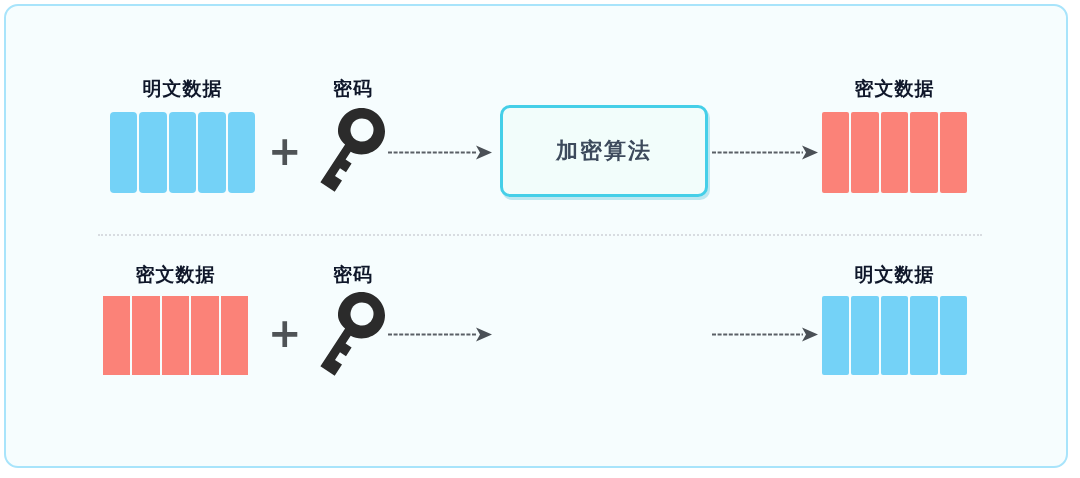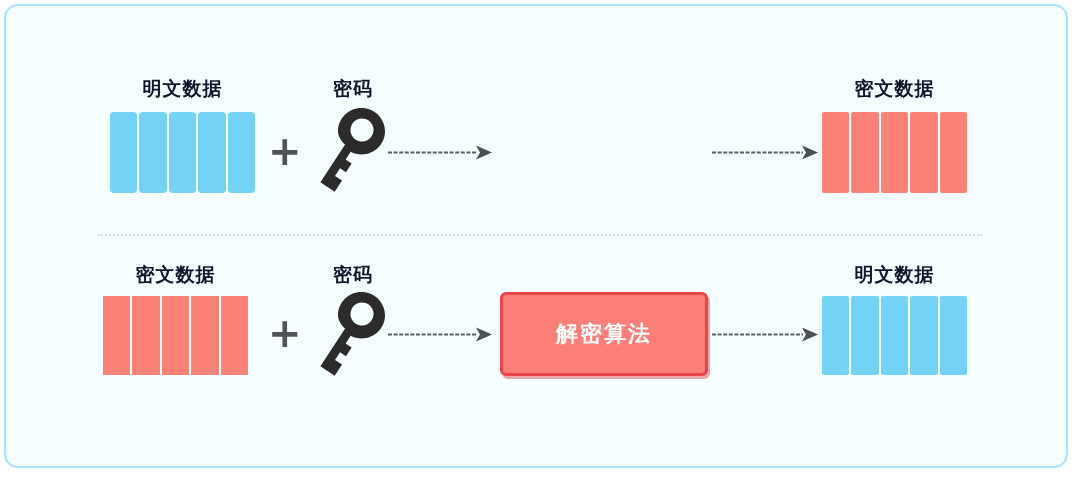--- a/index.html
+++ b/index.html
@@ -129,20 +129,23 @@
     </svg>
   </div>
 
   <div class="arrow" style="left:388px; top:142px;">
     <svg width="108" height="20" viewBox="0 0 108 20">
       <line x1="0" y1="10.5" x2="89" y2="10.5" stroke="#5a6066" stroke-width="2" stroke-dasharray="4 1.6"></line>
       <path d="M88 3.5 L104 10.5 L88 17.5 L92 10.5 Z" fill="#4a5056"></path>
     </svg>
   </div>
 
+  <div class="algo-box encrypt" style="left:500px; top:105px; width:208px; height:92px;">
+    <span>加密算法</span>
+  </div>
 
   <div class="arrow" style="left:712px; top:142px;">
     <svg width="110" height="20" viewBox="0 0 110 20">
       <line x1="0" y1="10.5" x2="91" y2="10.5" stroke="#5a6066" stroke-width="2" stroke-dasharray="4 1.6"></line>
       <path d="M90 3.5 L106 10.5 L90 17.5 L94 10.5 Z" fill="#4a5056"></path>
     </svg>
   </div>
 
   <div class="grp-label" style="left:822px; top:76px; width:145px;">密文数据</div>
 
@@ -183,23 +186,20 @@
     </svg>
   </div>
 
   <div class="arrow" style="left:388px; top:324px;">
     <svg width="108" height="20" viewBox="0 0 108 20">
       <line x1="0" y1="10.5" x2="89" y2="10.5" stroke="#5a6066" stroke-width="2" stroke-dasharray="4 1.6"></line>
       <path d="M88 3.5 L104 10.5 L88 17.5 L92 10.5 Z" fill="#4a5056"></path>
     </svg>
   </div>
 
-  <div class="algo-box decrypt" style="left:500px; top:292px; width:208px; height:84px;">
-    <span>解密算法</span>
-  </div>
 
   <div class="arrow" style="left:712px; top:324px;">
     <svg width="110" height="20" viewBox="0 0 110 20">
       <line x1="0" y1="10.5" x2="91" y2="10.5" stroke="#5a6066" stroke-width="2" stroke-dasharray="4 1.6"></line>
       <path d="M90 3.5 L106 10.5 L90 17.5 L94 10.5 Z" fill="#4a5056"></path>
     </svg>
   </div>
 
   <div class="grp-label" style="left:822px; top:262px; width:145px;">明文数据</div>
 

